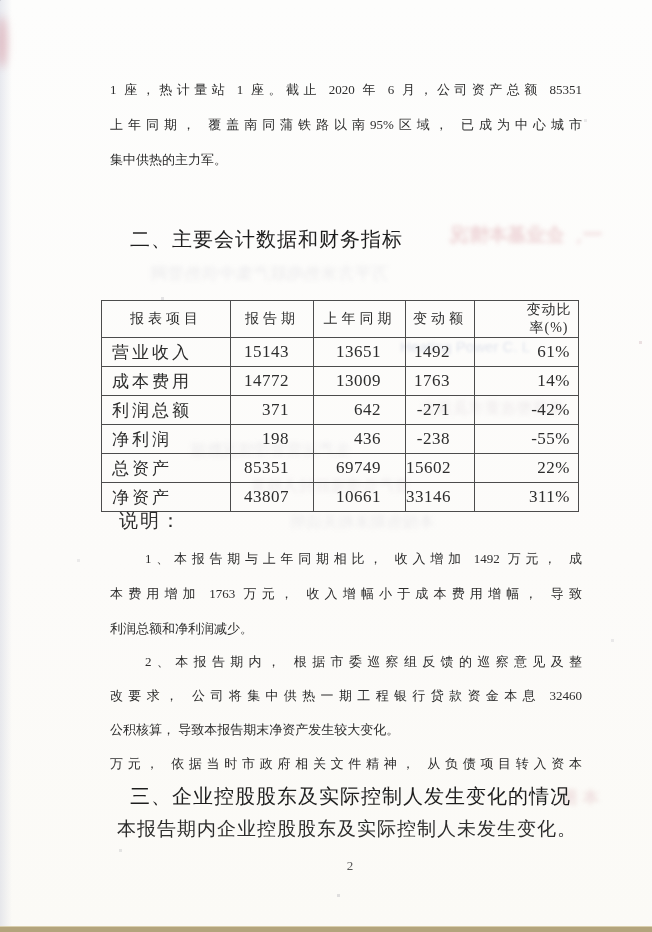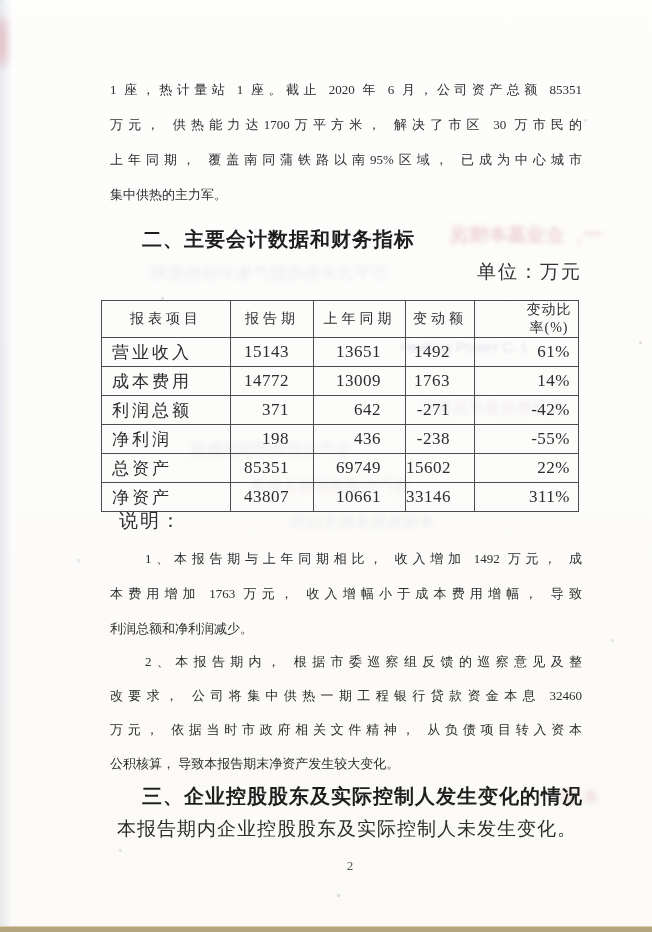--- a/index.html
+++ b/index.html
@@ -61,23 +61,23 @@
     white-space:normal;
     color:#2d2d2d;
   }
   .tline.last{text-align-last:left;}
   .tline.indent{padding-left:35px;width:437px;}
   #para1{top:72px;}
   #note1{top:541px;}
   #note2{top:645px;}
   #note2 .tline{height:34px;line-height:34px;}
   .heading{
-    position:absolute;left:142px;
+    position:absolute;left:130px;
     font-family:"Liberation Sans","DejaVu Sans",sans-serif;
-    font-weight:bold;font-size:20px;color:#1e1e1e;
+    font-weight:normal;font-size:20px;color:#1e1e1e;
     letter-spacing:1px;white-space:nowrap;
   }
   #heading2{top:226px;}
   #heading3{top:783px;}
   #unit-label{
     position:absolute;top:259px;right:70px;
     font-size:19px;color:#333;letter-spacing:2px;
   }
   #shuoming{
     position:absolute;top:508px;left:119px;
@@ -129,27 +129,25 @@
   <div class="ghost g2">万平方米热电联产集中供热管网</div>
   <div class="ghost g3">Heating Power C. L</div>
   <div class="ghost g4">巡察整改要求及落实</div>
   <div class="ghost g5">生产运营管理情况数据</div>
   <div class="ghost g6">资产负债项目转入核算</div>
   <div class="ghost g7">本报告期末相关说明</div>
   <div class="ghost g8">本 图</div>
 
   <div id="para1" class="tblock">
     <div class="tline">1 座，热计量站 1 座。截止 2020 年 6 月，公司资产总额 85351</div>
-    <div class="tline">万元， 供热能力达1700万平方米， 解决了市区 30 万市民的</div>
     <div class="tline">上年同期， 覆盖南同蒲铁路以南95%区域， 已成为中心城市</div>
     <div class="tline last">集中供热的主力军。</div>
   </div>
 
   <div id="heading2" class="heading">二、主要会计数据和财务指标</div>
-  <div id="unit-label">单位：万元</div>
 
   <table id="fin-table">
     <colgroup>
         <col class="c1">
         <col class="c2">
         <col class="c3">
         <col class="c4">
         <col class="c5">
       </colgroup>
     <thead>
@@ -211,22 +209,22 @@
 
   <div id="note1" class="tblock">
     <div class="tline indent">1、本报告期与上年同期相比， 收入增加 1492 万元， 成</div>
     <div class="tline">本费用增加 1763 万元， 收入增幅小于成本费用增幅， 导致</div>
     <div class="tline last">利润总额和净利润减少。</div>
   </div>
 
   <div id="note2" class="tblock">
     <div class="tline indent">2、本报告期内， 根据市委巡察组反馈的巡察意见及整</div>
     <div class="tline">改要求， 公司将集中供热一期工程银行贷款资金本息 32460</div>
+    <div class="tline last">公积核算， 导致本报告期末净资产发生较大变化。</div>
     <div class="tline">万元， 依据当时市政府相关文件精神， 从负债项目转入资本</div>
-    <div class="tline last">公积核算， 导致本报告期末净资产发生较大变化。</div>
   </div>
 
   <div id="heading3" class="heading">三、企业控股股东及实际控制人发生变化的情况</div>
   <div id="sec3-text">本报告期内企业控股股东及实际控制人未发生变化。</div>
 
   <div id="page-number">2</div>
 
   <div class="edge-bottom"></div>
 </div>
 

